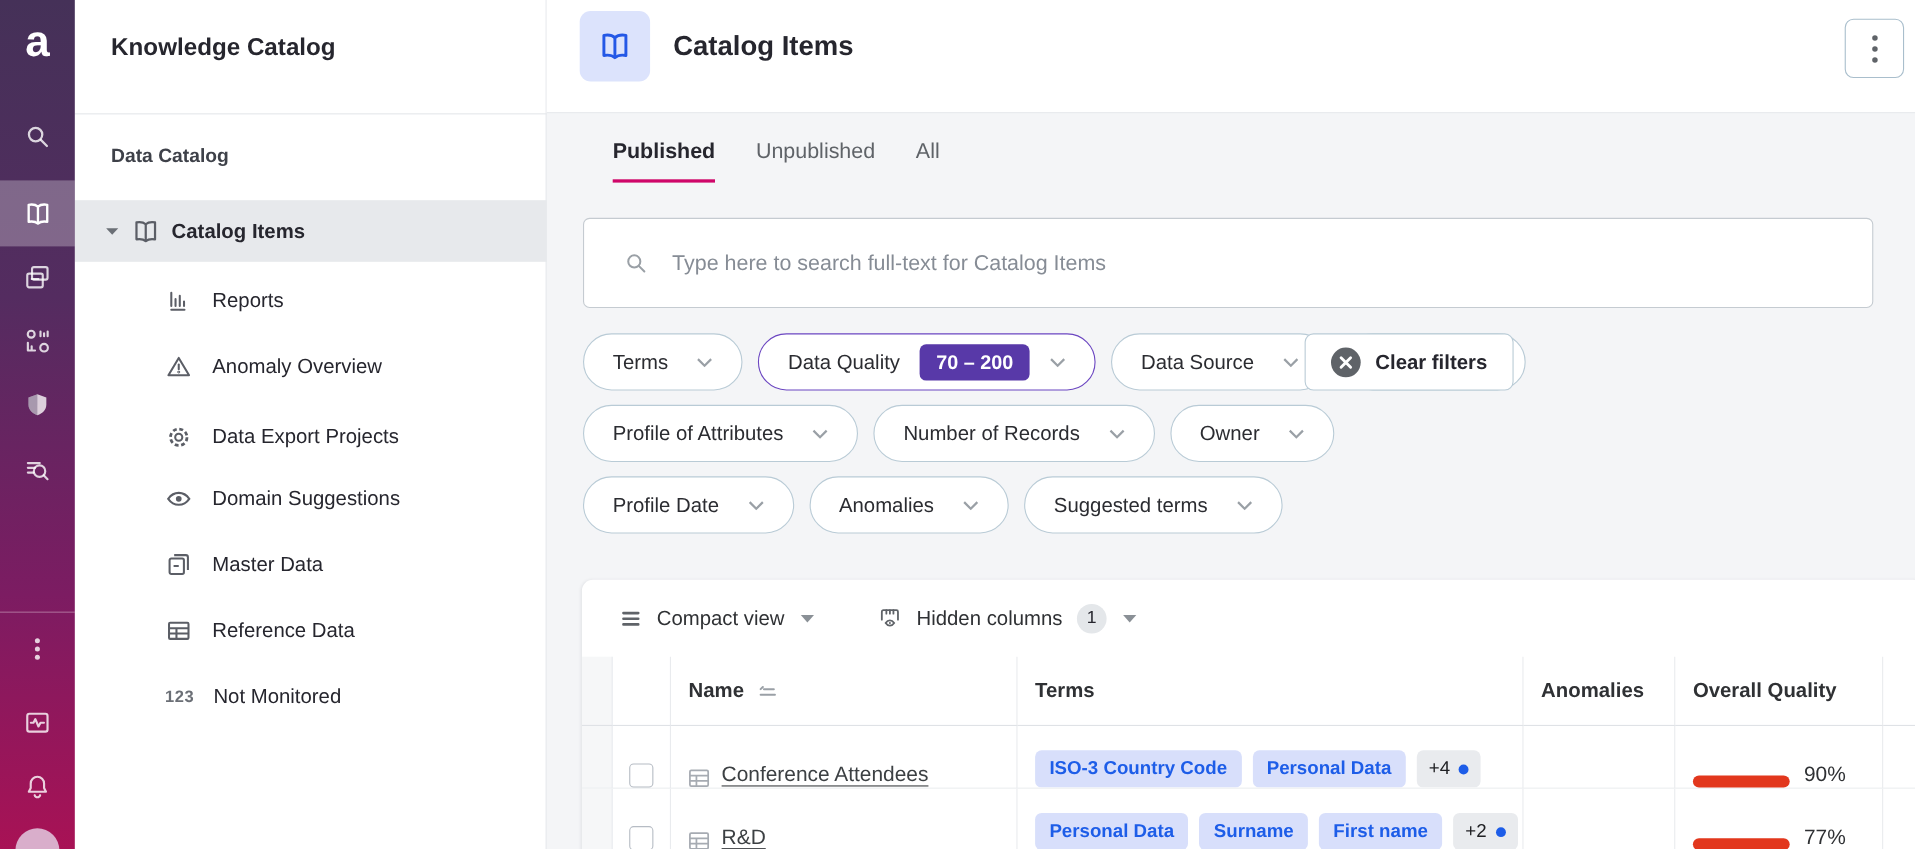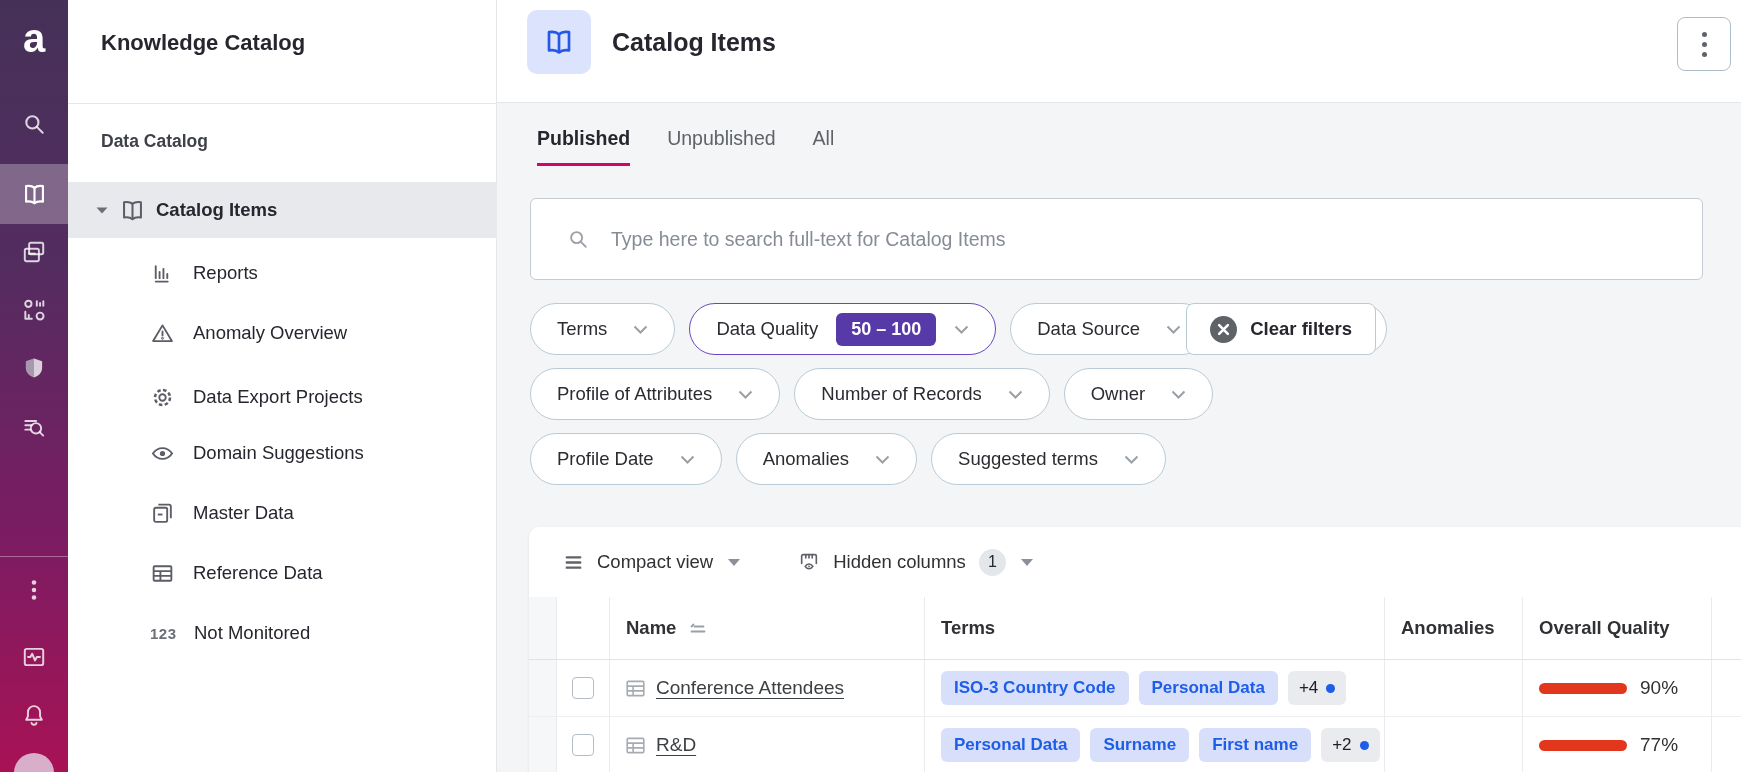--- a/index.html
+++ b/index.html
@@ -78,21 +78,21 @@
     position:absolute; left:1180px; top:17px; width:54px; height:54px;
     border:1px solid #a9becc; border-radius:8px; background:#fff;
     display:flex; align-items:center; justify-content:center; cursor:pointer;
   }
   .kebab-dots { display:flex; flex-direction:column; gap:5px; }
   .kebab-dots i { width:5px; height:5px; border-radius:50%; background:#5f6368; }
 
   
   .tabs { position:absolute; left:40px; top:127px; display:flex; gap:37px; }
   .tab { font-size:19.5px; color:#5f6368; padding-bottom:13px; border-bottom:3px solid transparent; cursor:pointer; }
-  .tab.active { color:#26262e; font-weight:600; border-bottom-color:#cf0669; }
+  .tab.active { color:#26262e; font-weight:600; border-bottom-color:#cf0669;margin-left:20px; }
 
   
   .search-box {
     position:absolute; left:33px; top:198px; width:1173px; height:82px;
     background:#fff; border:1px solid #c5cbd1; border-radius:6px;
     display:flex; align-items:center; padding-left:36px; gap:22px;
   }
   .search-box input {
     border:none; outline:none; flex:1; font-size:19.5px; color:#26262e; background:transparent;
     font-family:"Liberation Sans","DejaVu Sans",sans-serif;
@@ -137,21 +137,21 @@
   .tri { width:0; height:0; border-left:6px solid transparent; border-right:6px solid transparent; border-top:7px solid #8a9096; margin-left:2px; }
   .count-badge {
     width:27px; height:27px; border-radius:50%; background:#e4e7ea; color:#26262e;
     font-size:16px; display:flex; align-items:center; justify-content:center;
   }
 
   .grid { display:grid; grid-template-columns:28px 53px 315px 460px 138px 189px 1fr; }
   .cell { border-right:1px solid #e9ebee; display:flex; align-items:center; }
   .cell.last { border-right:none; }
   .th { height:63px; border-bottom:1px solid #dfe2e6; font-size:18.5px; font-weight:600; color:#2f3134; padding-left:16px; }
-  .td { height:57px; border-bottom:1px solid #eceef0; padding-left:16px; }
+  .td { height:57px; border-bottom:1px solid #eceef0; padding-left:16px;align-items:flex-end; }
   .gutter { background:#f6f7f8; padding-left:0; }
   .th.no-pad, .td.no-pad { padding-left:0; justify-content:center; }
 
   .sort-icon { margin-left:14px; cursor:pointer; }
   .checkbox {
     width:22px; height:22px; border:1.5px solid #b6bcc4; border-radius:4px; background:#fff; cursor:pointer;
   }
   .row-icon { color:#a6abb2; margin-right:11px; flex:0 0 auto; }
   .name-link { font-size:19px; color:#3c4043; text-decoration:underline; text-underline-offset:4px; cursor:pointer; white-space:nowrap; }
 
@@ -398,21 +398,21 @@
       <div class="chip">
         <span>Terms</span>
         <span class="chev">
             <svg width="15" height="9" viewBox="0 0 15 9" fill="none" stroke="currentColor" stroke-width="2">
               <path d="M1.5 1.5l6 6 6-6"></path>
             </svg>
           </span>
       </div>
       <div class="chip active">
         <span>Data Quality</span>
-        <span class="val-badge">50 – 100</span>
+        <span class="val-badge">70 – 200</span>
         <span class="chev">
             <svg width="15" height="9" viewBox="0 0 15 9" fill="none" stroke="currentColor" stroke-width="2">
               <path d="M1.5 1.5l6 6 6-6"></path>
             </svg>
           </span>
       </div>
       <div class="chip">
         <span>Data Source</span>
         <span class="chev">
             <svg width="15" height="9" viewBox="0 0 15 9" fill="none" stroke="currentColor" stroke-width="2">

